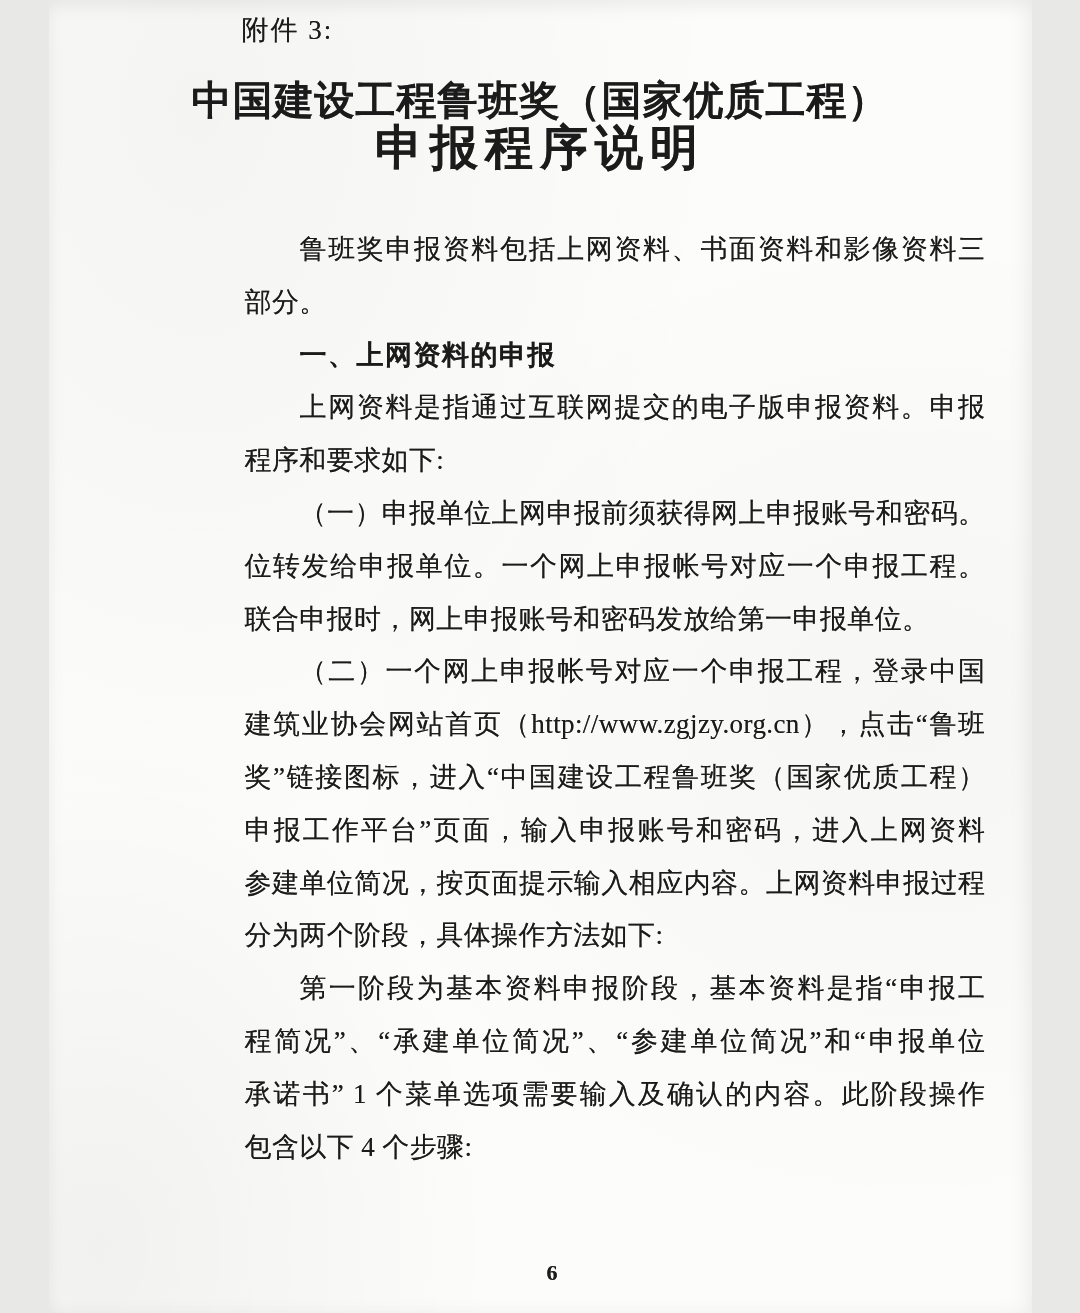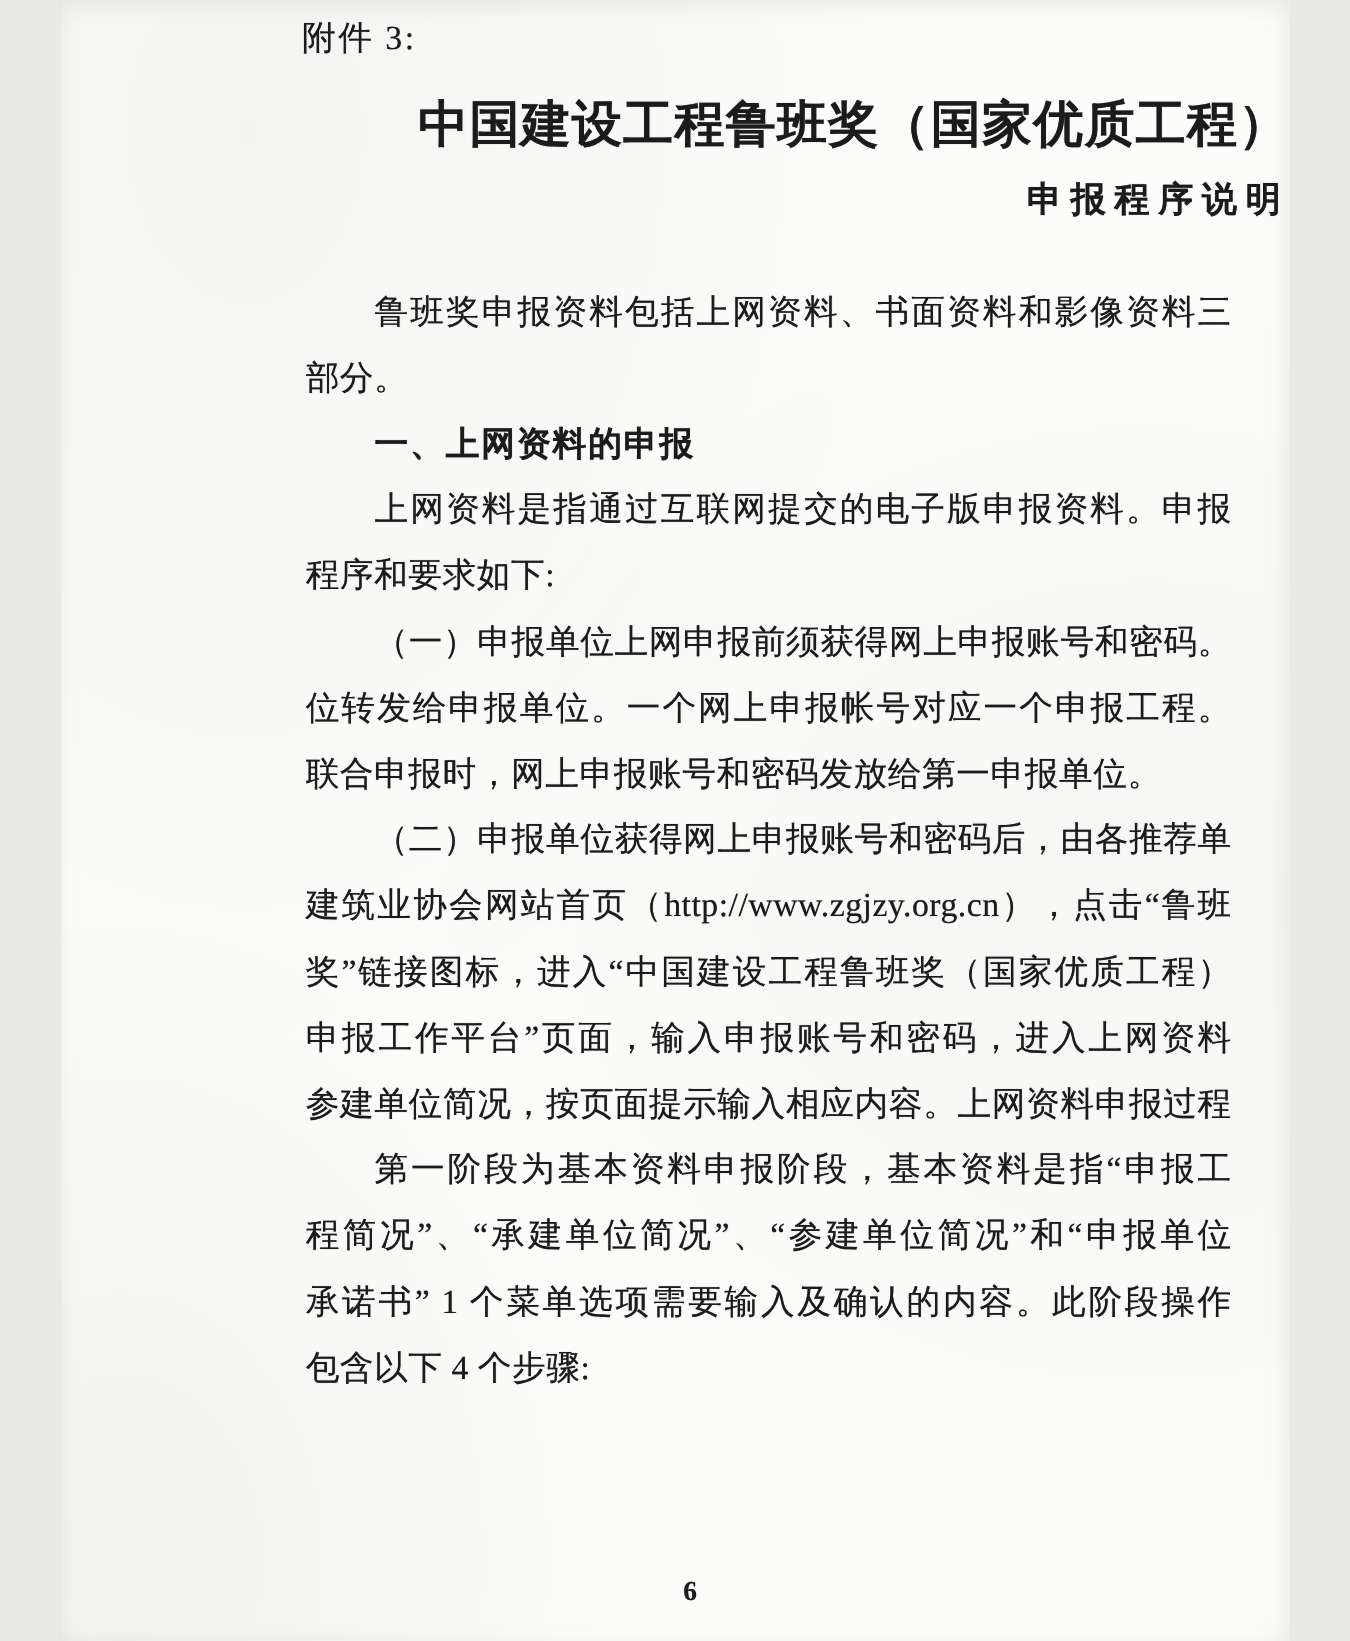--- a/index.html
+++ b/index.html
@@ -29,34 +29,33 @@
     top: 12px;
     font-size: 27px;
     letter-spacing: 2px;
     white-space: nowrap;
   }
   .doc-title {
     position: absolute;
     left: 0;
     right: 0;
     top: 76px;
-    text-align: right;
+    text-align: center;
     font-family: "Liberation Sans", sans-serif;
     font-weight: 700;
   }
   .doc-title .line1 {
     font-size: 40px;
     line-height: 48px;
     letter-spacing: 1px;
   }
   .doc-title .line2 {
-    font-size: 28px;
+    font-size: 48px;
     line-height: 48px;
     letter-spacing: 7px;
-    margin-top: 13px;
     font-family: Liberation Serif, serif;
   }
   .body-text {
     position: absolute;
     left: 196px;
     top: 223px;
     width: 741px;
     font-size: 27px;
     line-height: 52.8px;
     letter-spacing: 0.4px;
@@ -103,25 +102,26 @@
 
   <div class="body-text">
     <div class="line indent stretch">鲁班奖申报资料包括上网资料、书面资料和影像资料三</div>
     <div class="line">部分。</div>
     <div class="line indent heading">一、上网资料的申报</div>
     <div class="line indent stretch">上网资料是指通过互联网提交的电子版申报资料。申报</div>
     <div class="line">程序和要求如下:</div>
     <div class="line indent stretch">（一）申报单位上网申报前须获得网上申报账号和密码。</div>
     <div class="line stretch">位转发给申报单位。一个网上申报帐号对应一个申报工程。</div>
     <div class="line">联合申报时，网上申报账号和密码发放给第一申报单位。</div>
-    <div class="line indent stretch">（二）申报单位获得网上申报账号和密码后，由各推荐单</div>
+    <div class="line indent stretch">（二）一个网上申报帐号对应一个申报工程，登录中国</div>
     <div class="line stretch">建筑业协会网站首页（http://www.zgjzy.org.cn），点击“鲁班</div>
     <div class="line stretch">奖”链接图标，进入“中国建设工程鲁班奖（国家优质工程）</div>
     <div class="line stretch">申报工作平台”页面，输入申报账号和密码，进入上网资料</div>
     <div class="line stretch">参建单位简况，按页面提示输入相应内容。上网资料申报过程</div>
+    <div class="line">分为两个阶段，具体操作方法如下:</div>
     <div class="line indent stretch">第一阶段为基本资料申报阶段，基本资料是指“申报工</div>
     <div class="line stretch">程简况”、“承建单位简况”、“参建单位简况”和“申报单位</div>
     <div class="line stretch">承诺书” 1 个菜单选项需要输入及确认的内容。此阶段操作</div>
     <div class="line">包含以下 4 个步骤:</div>
   </div>
 
   <div class="page-number">6</div>
 
 </div>
 

